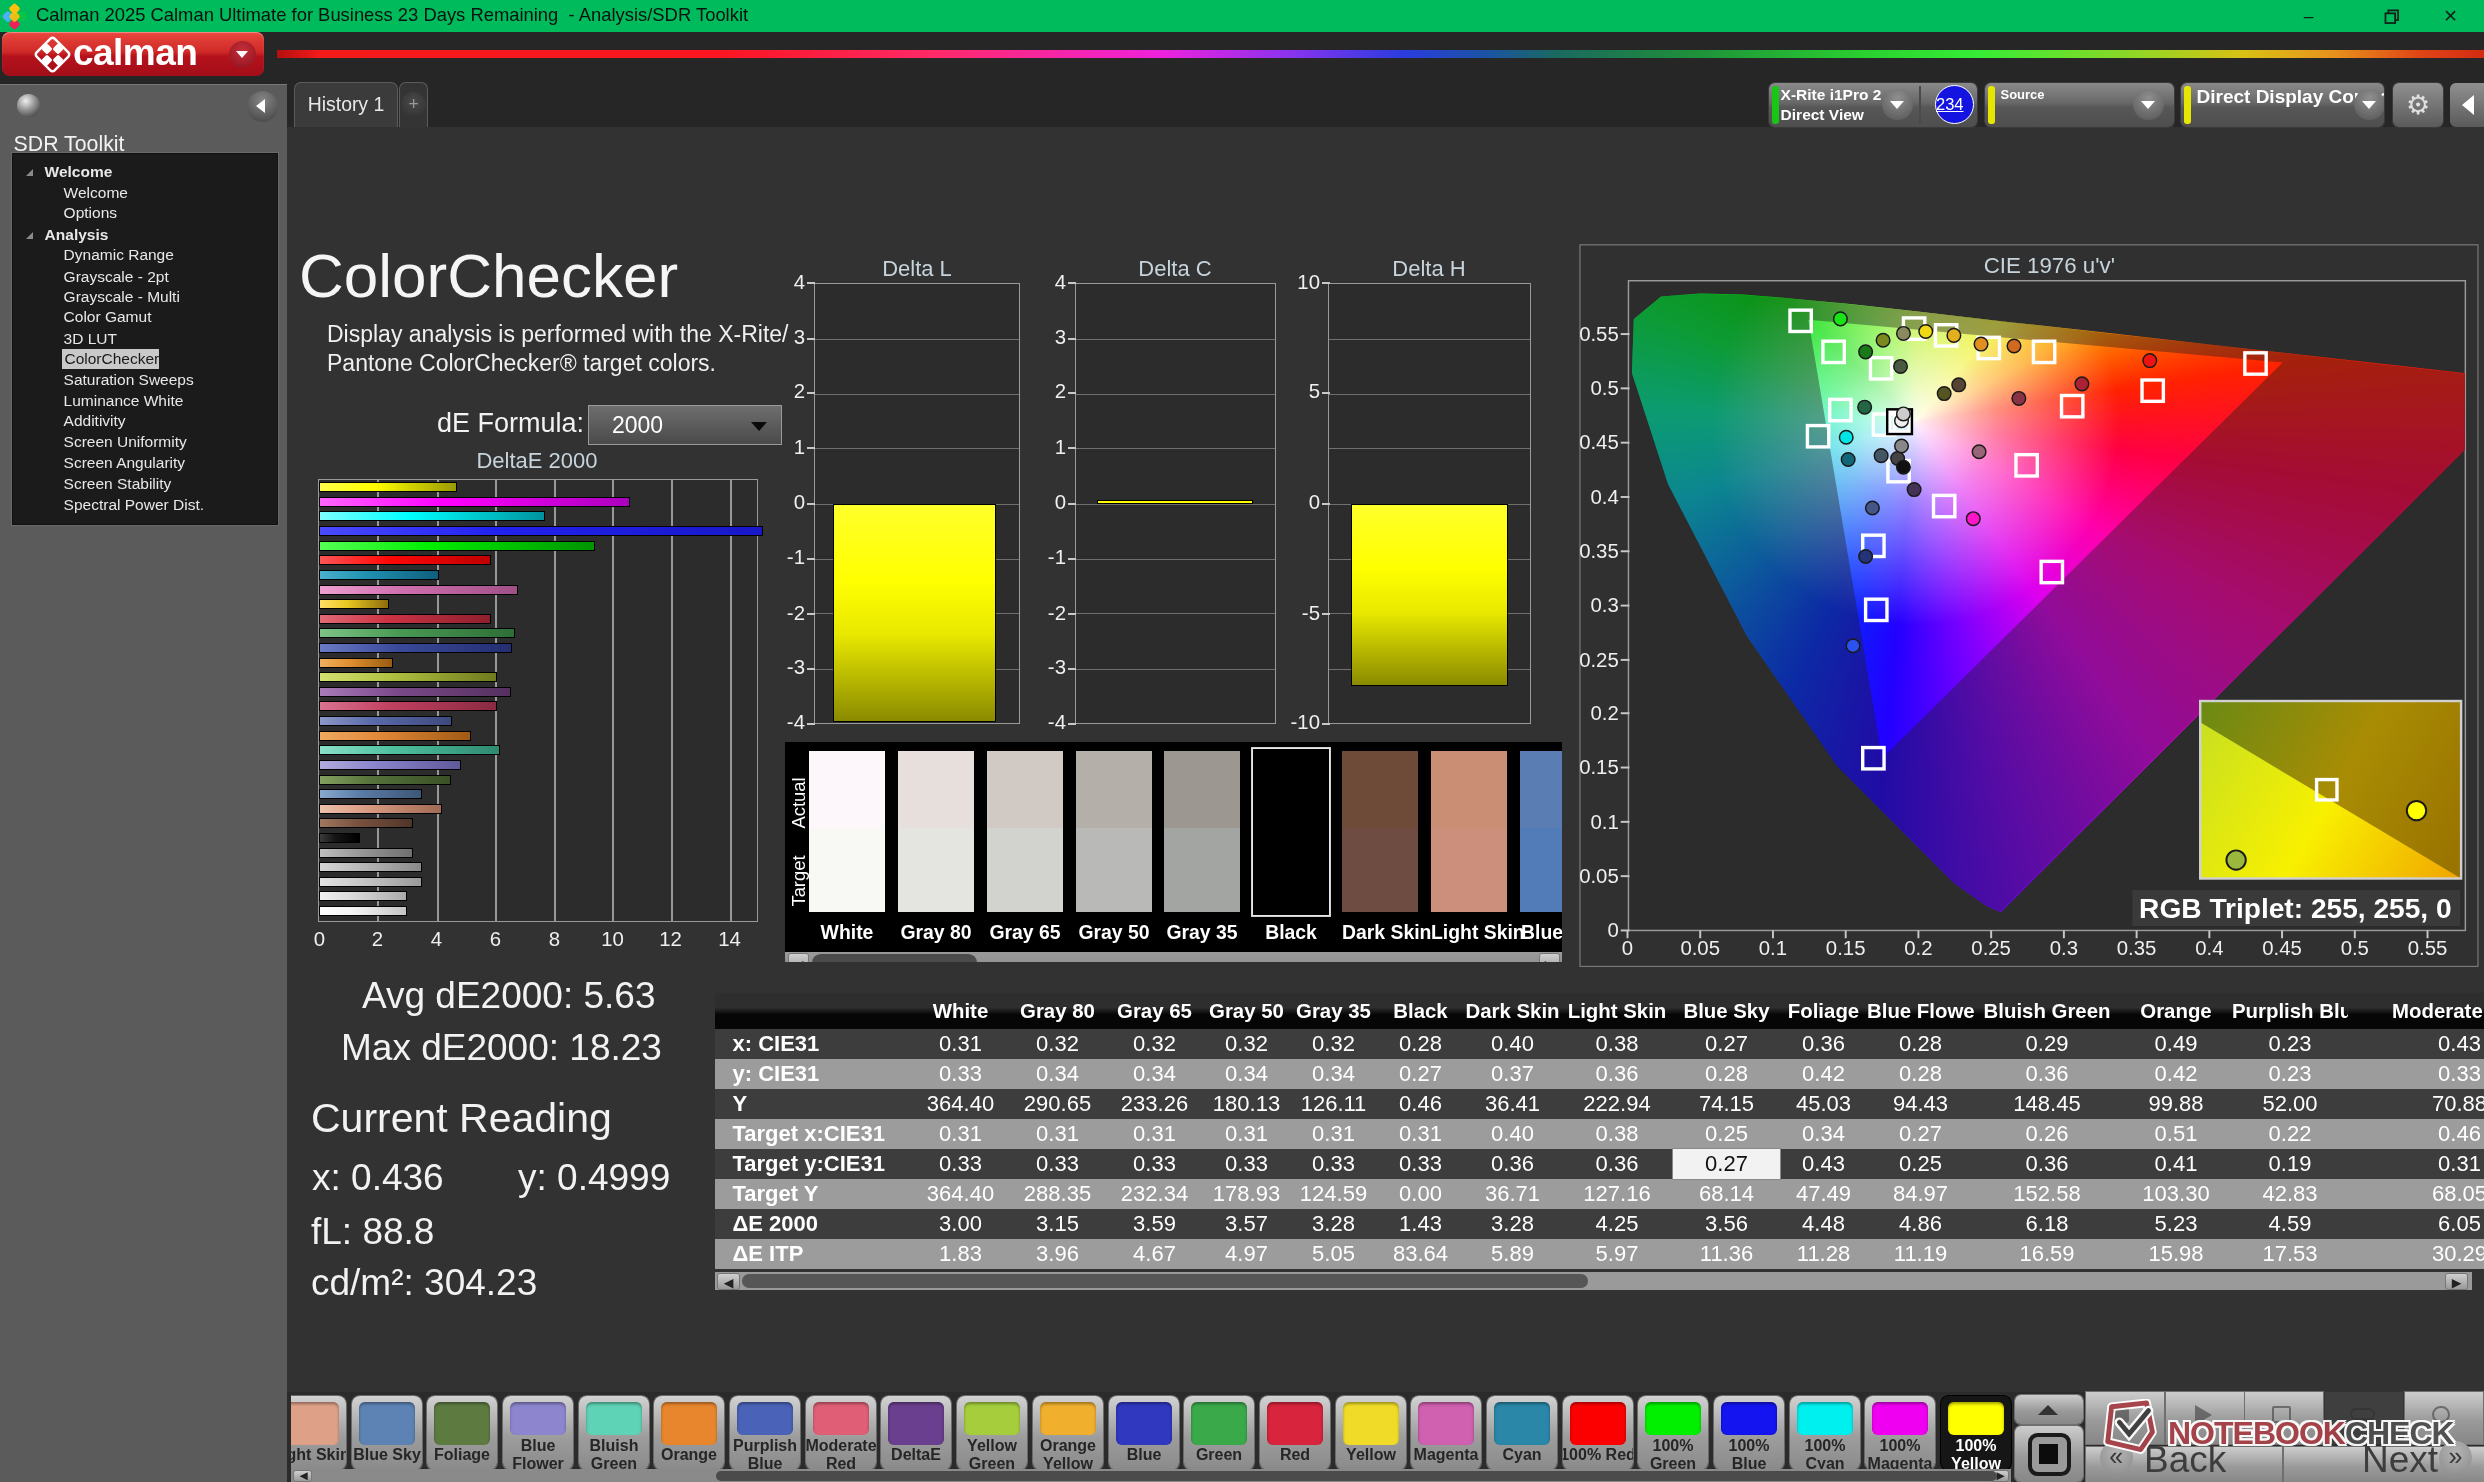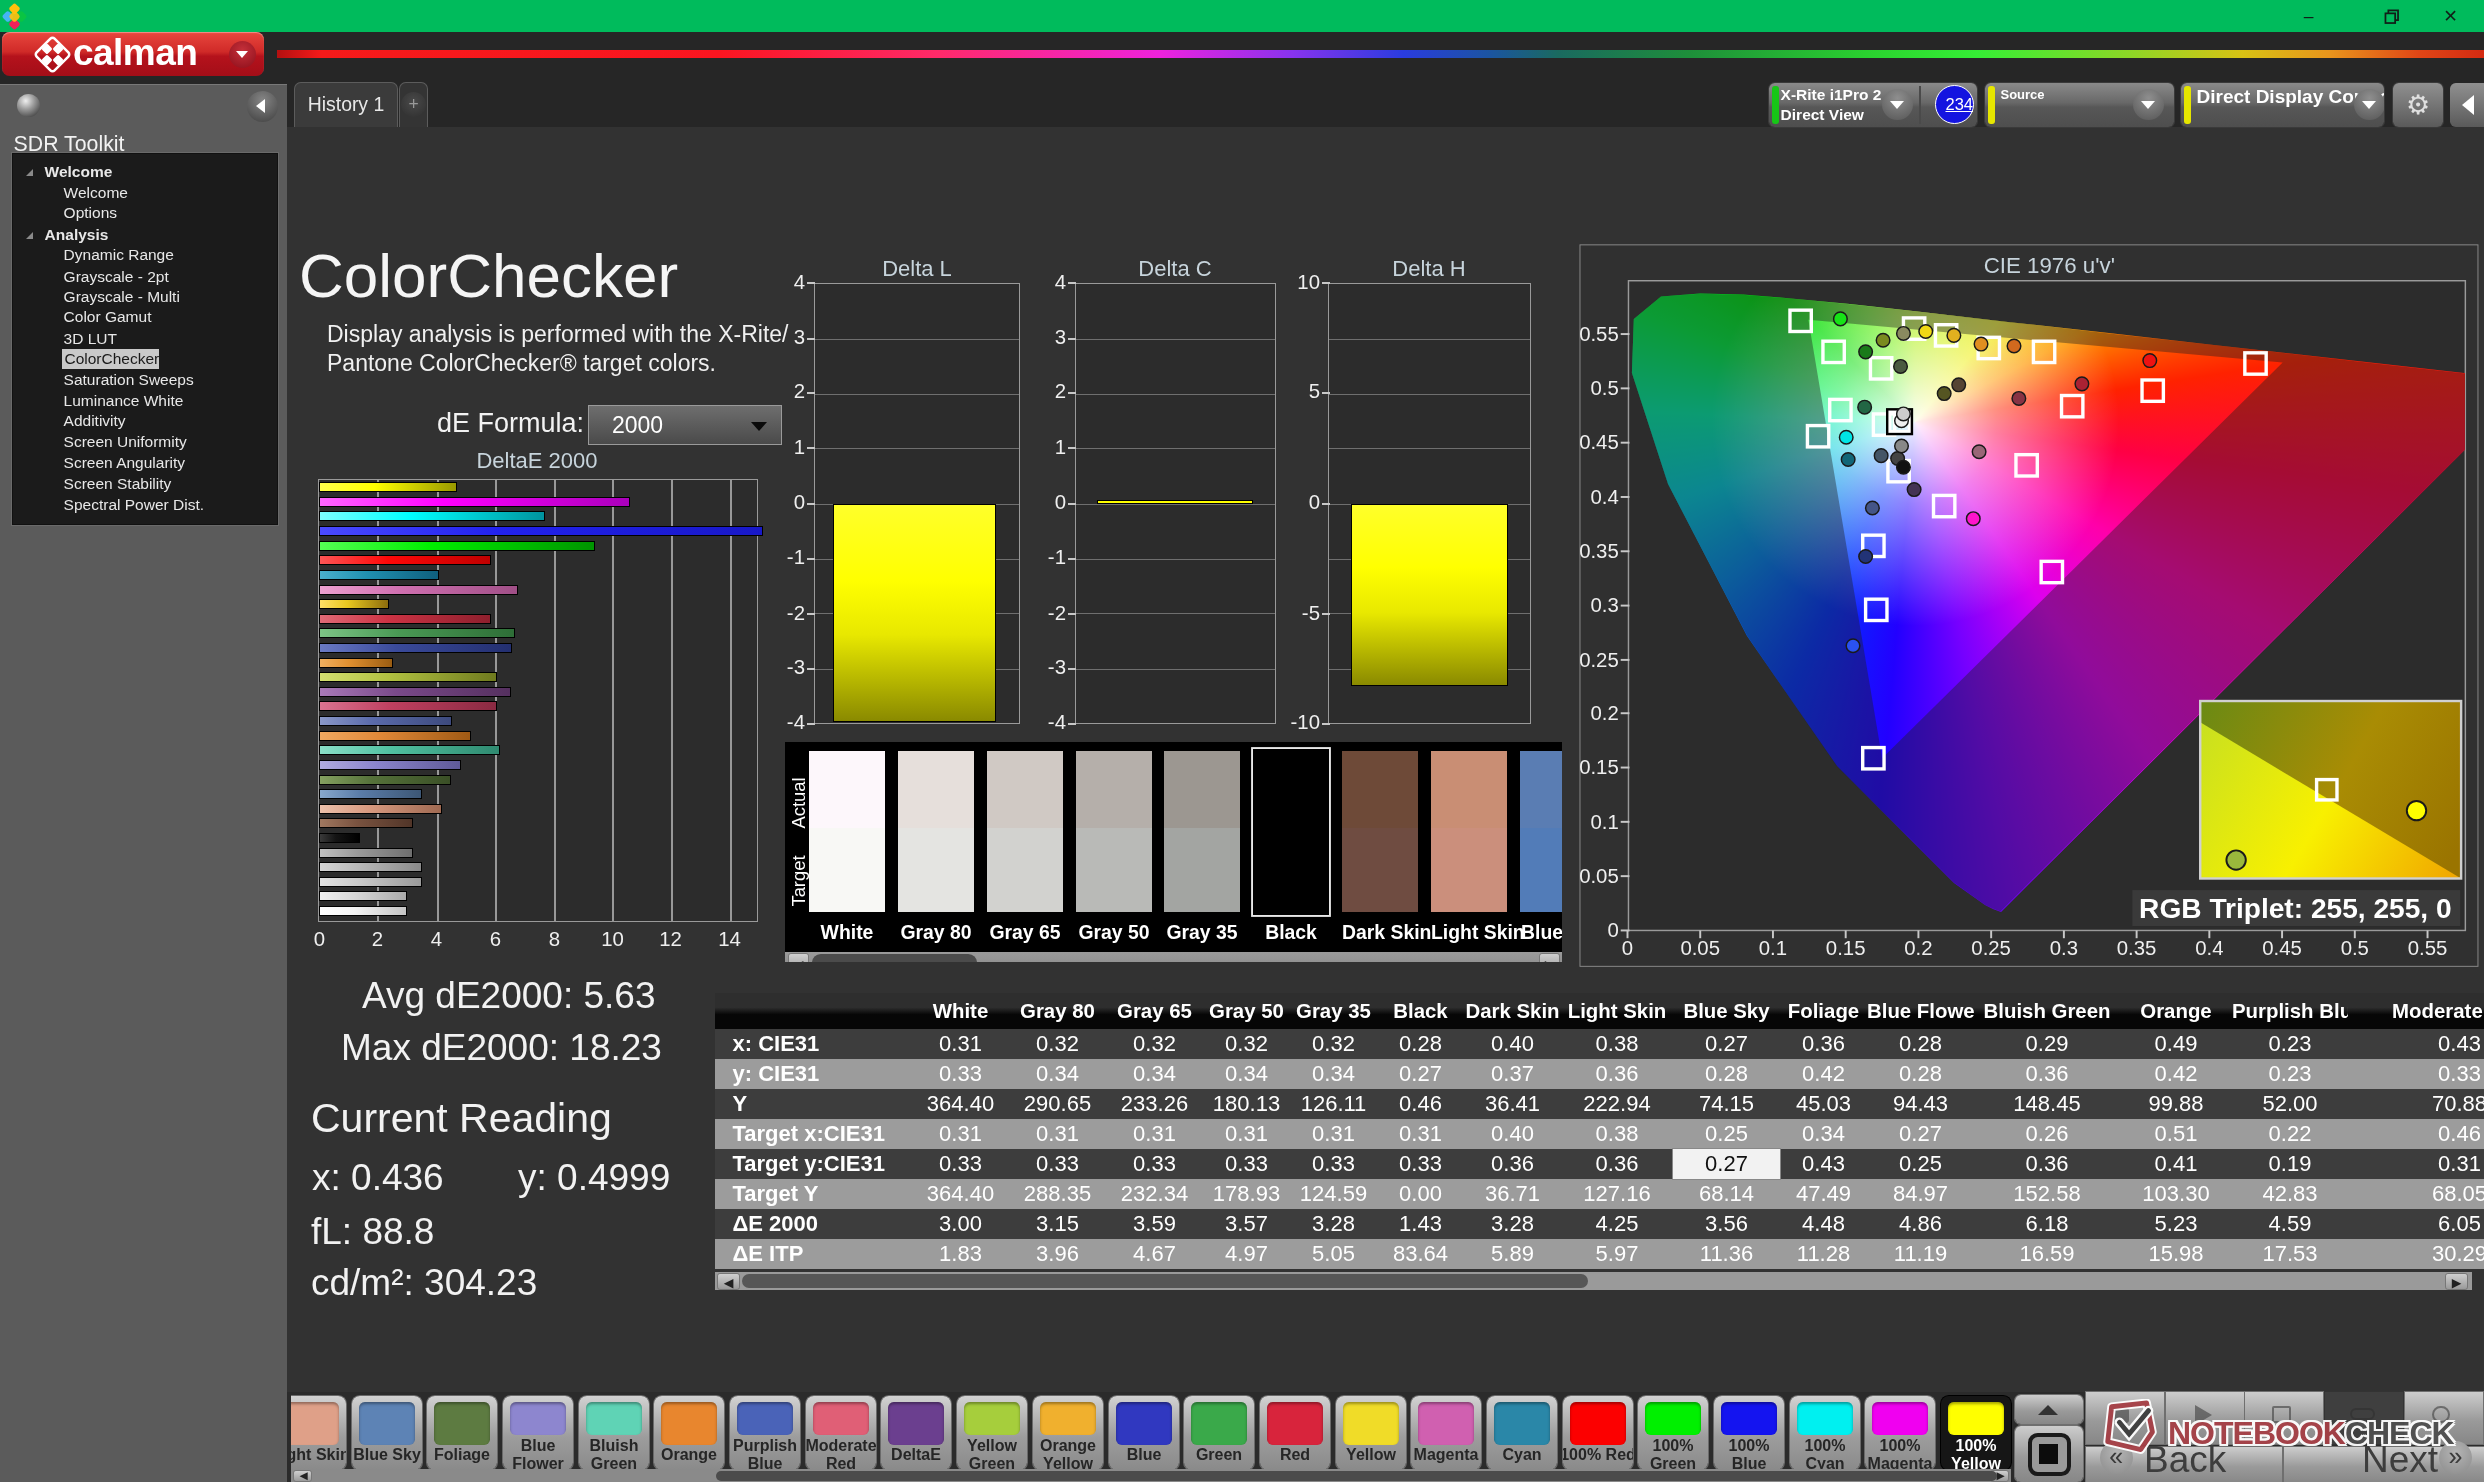--- a/index.html
+++ b/index.html
@@ -32,21 +32,21 @@
 
 
 .tbtn { position:absolute; top:51px; height:44px; border-radius:5.8px; background:linear-gradient(#8a8a8a, #686868 45%, #575757 55%, #4e4e4e); box-shadow:0 0 0 1px #3a3a3a; overflow:hidden; }
 .tbtn .stripe { position:absolute; left:2.9px; top:2.9px; width:6.8px; height:38px; border-radius:2.9px; }
 .tbtn .lab { position:absolute; left:15.5px; top:1.9px; color:#fff; font-weight:bold; font-size:13px; line-height:20.4px; white-space:nowrap; }
 .tbtn .drop { position:absolute; width:31px; height:31px; border-radius:50%; top:5.8px; background:radial-gradient(circle at 50% 30%, #8f8f8f, #555); }
 .tbtn .drop:after { content:""; position:absolute; left:7.8px; top:12.6px; border-left:7.8px solid transparent; border-right:7.8px solid transparent; border-top:8.7px solid #fff; }
 #meterbtn { left:1769px; width:208px; } #meterbtn .lab { font-size:15.5px; left:11.6px; }
 #meterbtn .drop { left:113px; }
 #metersep { position:absolute; left:1919px; top:54px; width:1.9px; height:38px; background:#4a4a4a; }
-#badge234 { position:absolute; left:1935px; top:53px; width:39px; height:39px; border-radius:50%; background:#1414e0; border:1.9px solid #fff; color:#fff; font-size:16.5px; text-align:right; line-height:36px;text-decoration:underline; }
+#badge234 { position:absolute; left:1935px; top:53px; width:39px; height:39px; border-radius:50%; background:#1414e0; border:1.9px solid #fff; color:#fff; font-size:16.5px; text-align:left; line-height:36px;text-decoration:underline; }
 #srcbtn { left:1985px; width:189px; }
 #srcbtn .drop { left:148px; }
 #ddcbtn { left:2181px; width:203px; } #ddcbtn .lab { font-size:19px; top:3.9px; }
 #ddcbtn .drop { left:173px; }
 #gearbtn { position:absolute; left:2393px; top:51px; width:50px; height:44px; border-radius:5.8px; background:linear-gradient(#909090,#5a5a5a); box-shadow:0 0 0 1px #3a3a3a; color:#e0e0e0; font-size:27px; text-align:center; line-height:44px; }
 #collbtn { position:absolute; left:2450px; top:51px; width:39px; height:44px; border-radius:5.8px; background:linear-gradient(#909090,#5a5a5a); }
 #collbtn:after { content:""; position:absolute; left:11.6px; top:11.6px; border-top:10.7px solid transparent; border-bottom:10.7px solid transparent; border-right:12.6px solid #fff; }
 
 
 #sidebar { position:absolute; left:0; top:84px; width:287px; height:1398px; background:#5b5b5b; border-top:1px solid #787878; }
@@ -119,20 +119,21 @@
 <div id="root">
 
   <div id="titlebar">
     <svg class="abs" style="left:1.9px;top:2.9px" width="25" height="27" viewBox="0 0 26 28">
       <rect x="8.5" y="1.5" width="9" height="9" rx="2.5" fill="#ffc10e" transform="rotate(45 13 6)"></rect>
       <rect x="1.5" y="9.5" width="9" height="9" rx="2.5" fill="#45b4f5" transform="rotate(45 6 14)"></rect>
       <rect x="15.5" y="9.5" width="9" height="9" rx="2.5" fill="#0ac443" transform="rotate(45 20 14)"></rect>
       <rect x="8.5" y="17.5" width="9" height="9" rx="2.5" fill="#f0215a" transform="rotate(45 13 22)"></rect>
       <rect x="8.5" y="9.5" width="9" height="9" rx="2.5" fill="#ffc10e" transform="rotate(45 13 14)" opacity="0.9"></rect>
     </svg>
+    <div id="titletext">Calman 2025 Calman Ultimate for Business 23 Days Remaining&nbsp; - Analysis/SDR Toolkit</div>
     <div class="winbtn" style="left:2286px;">–</div>
     <div class="winbtn" style="left:2369px;"><svg width="15.5" height="15.5" viewBox="0 0 16 16" style="margin-top:8.7px">
           <path d="M4.5 4.5 L4.5 1.5 L14.5 1.5 L14.5 11.5 L11.5 11.5" fill="none" stroke="#102018" stroke-width="1.8"></path>
           <rect x="1.5" y="4.5" width="10" height="10" fill="none" stroke="#102018" stroke-width="1.8"></rect>
         </svg></div>
     <div class="winbtn" style="left:2428px;">✕</div>
   </div>
 
   <div id="header">
     <div id="rainbow"></div>

